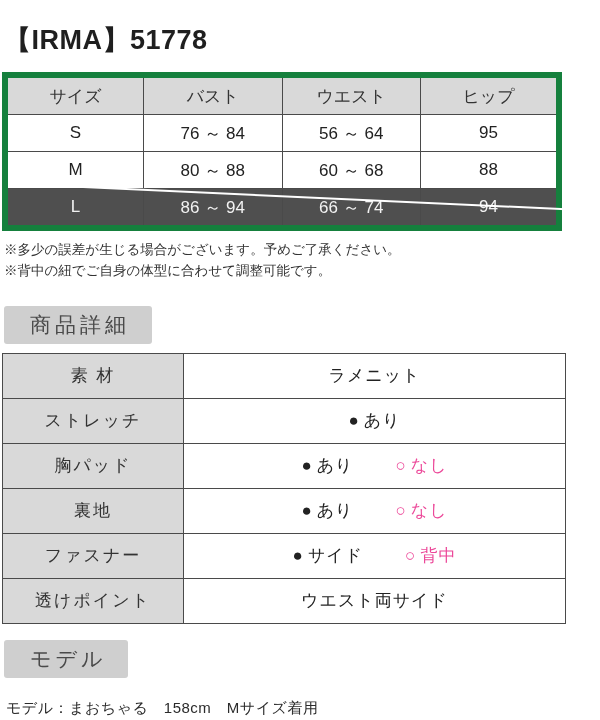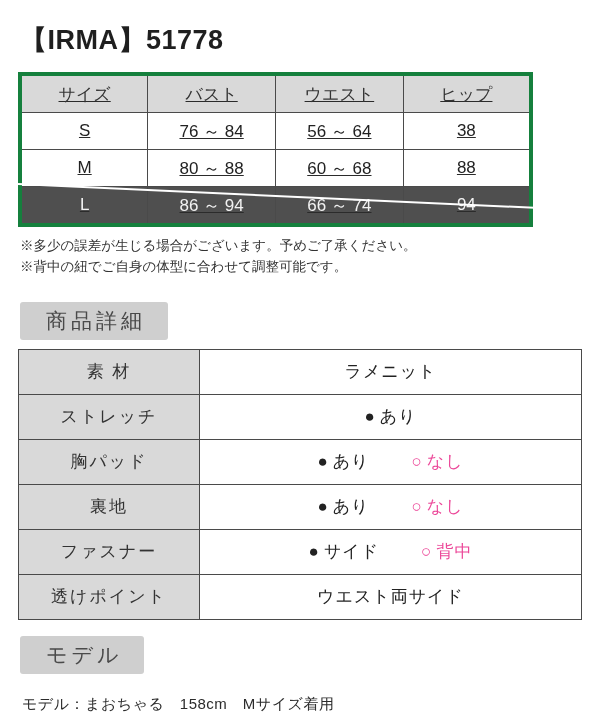--- a/index.html
+++ b/index.html
@@ -12,41 +12,40 @@
     background: #ffffff;
     font-family: "Liberation Sans", sans-serif;
     color: #2b2b2b;
     -webkit-font-smoothing: antialiased;
   }
   .page {
     position: relative;
     width: 600px;
     height: 720px;
     box-sizing: border-box;
-    padding: 0 18px;
+    padding: 0 2px;
     overflow: hidden;
   }
 
   
   .title {
     margin: 22px 0 14px 2px;
     font-size: 27px;
     font-weight: bold;
     letter-spacing: 0.5px;
     color: #1f1f1f;
     white-space: nowrap;
   }
 
   
   .size-table {
     border-collapse: collapse;
-    width: 515px;
+    width: 560px;
     table-layout: fixed;
-    border: 4px solid #15803d;
-    text-decoration: underline;
+    border: 6px solid #15803d;
   }
   .size-table th,
   .size-table td {
     border: 1px solid #4a4a4a;
     text-align: center;
     font-size: 17px;
     font-weight: normal;
     height: 34px;
     color: #222;
   }
@@ -158,21 +157,21 @@
         <th>バスト</th>
         <th>ウエスト</th>
         <th>ヒップ</th>
       </tr>
     </thead>
     <tbody>
       <tr>
         <td>S</td>
         <td>76 ～ 84</td>
         <td>56 ～ 64</td>
-        <td>38</td>
+        <td>95</td>
       </tr>
       <tr>
         <td>M</td>
         <td>80 ～ 88</td>
         <td>60 ～ 68</td>
         <td>88</td>
       </tr>
       <tr class="highlight">
         <td>L</td>
         <td>86 ～ 94</td>

